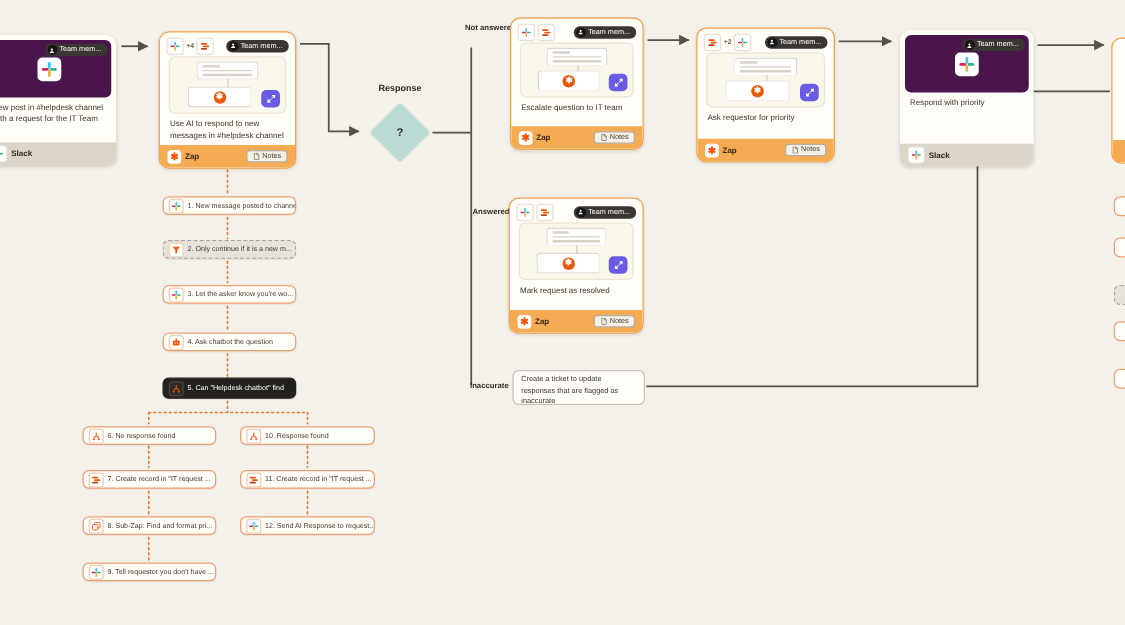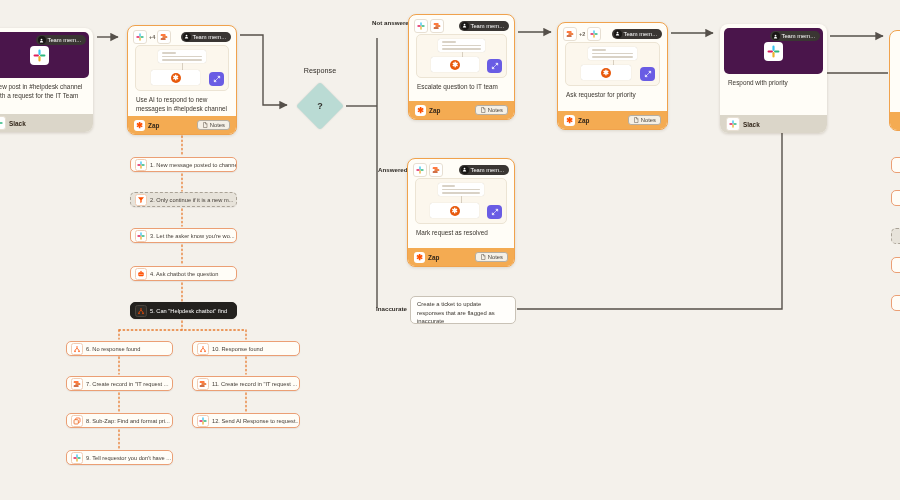--- a/index.html
+++ b/index.html
@@ -72,21 +72,21 @@
   .picon{width:10px;height:10px;background:#fff;border:.5px solid #f0cdb4;border-radius:2.5px;
     display:flex;align-items:center;justify-content:center;flex:none}
   .pill.grey{background:#e7e3da;border:1px dashed #a9a296}
   .pill.dark{background:#23211e;color:#fff;border:1px solid #23211e;height:17px}
   .pill.dark .picon{background:#2f2c28;border-color:#4a453e}
   
   .diamond{position:absolute;left:303px;top:89px;width:34px;height:34px;background:#badbd4;
     transform:rotate(45deg);border-radius:3px;z-index:2;box-shadow:0 0 2px rgba(0,0,0,.12)}
   .qmark{position:absolute;left:303px;top:89px;width:34px;height:34px;z-index:3;
     display:flex;align-items:center;justify-content:center;font-size:9px;color:#30302c;font-weight:bold}
-  .flowlabel{position:absolute;z-index:3;font-size:7.2px;font-weight:normal;color:#2f2b26}
+  .flowlabel{position:absolute;z-index:3;font-size:7.2px;font-weight:bold;color:#2f2b26}
   .branchlabel{position:absolute;z-index:3;font-size:6.2px;font-weight:bold;color:#2f2b26;white-space:nowrap}
   .notebox{position:absolute;z-index:3;background:#fffefb;border:1px solid #c9c2b6;border-radius:5px;
     font-size:5.9px;line-height:1.45;color:#3b362f;padding:3px 6px;box-sizing:border-box}
   .edgecard{position:absolute;z-index:3;left:889px;top:30px;width:40px;height:101px;
     background:#fffdf7;border:1.5px solid #f0a24c;border-radius:8px;display:flex;
     flex-direction:column;box-sizing:border-box;overflow:hidden}
   .edgecard .ef{margin-top:auto;height:18px;background:#f4ab52}
   .edgepill{position:absolute;z-index:3;left:891px;width:20px;height:16px;background:#fffdf7;
     border:1px solid #eb9f74;border-radius:5px;box-sizing:border-box}
   .edgepill.grey{background:#e7e3da;border:1px dashed #a9a296}

